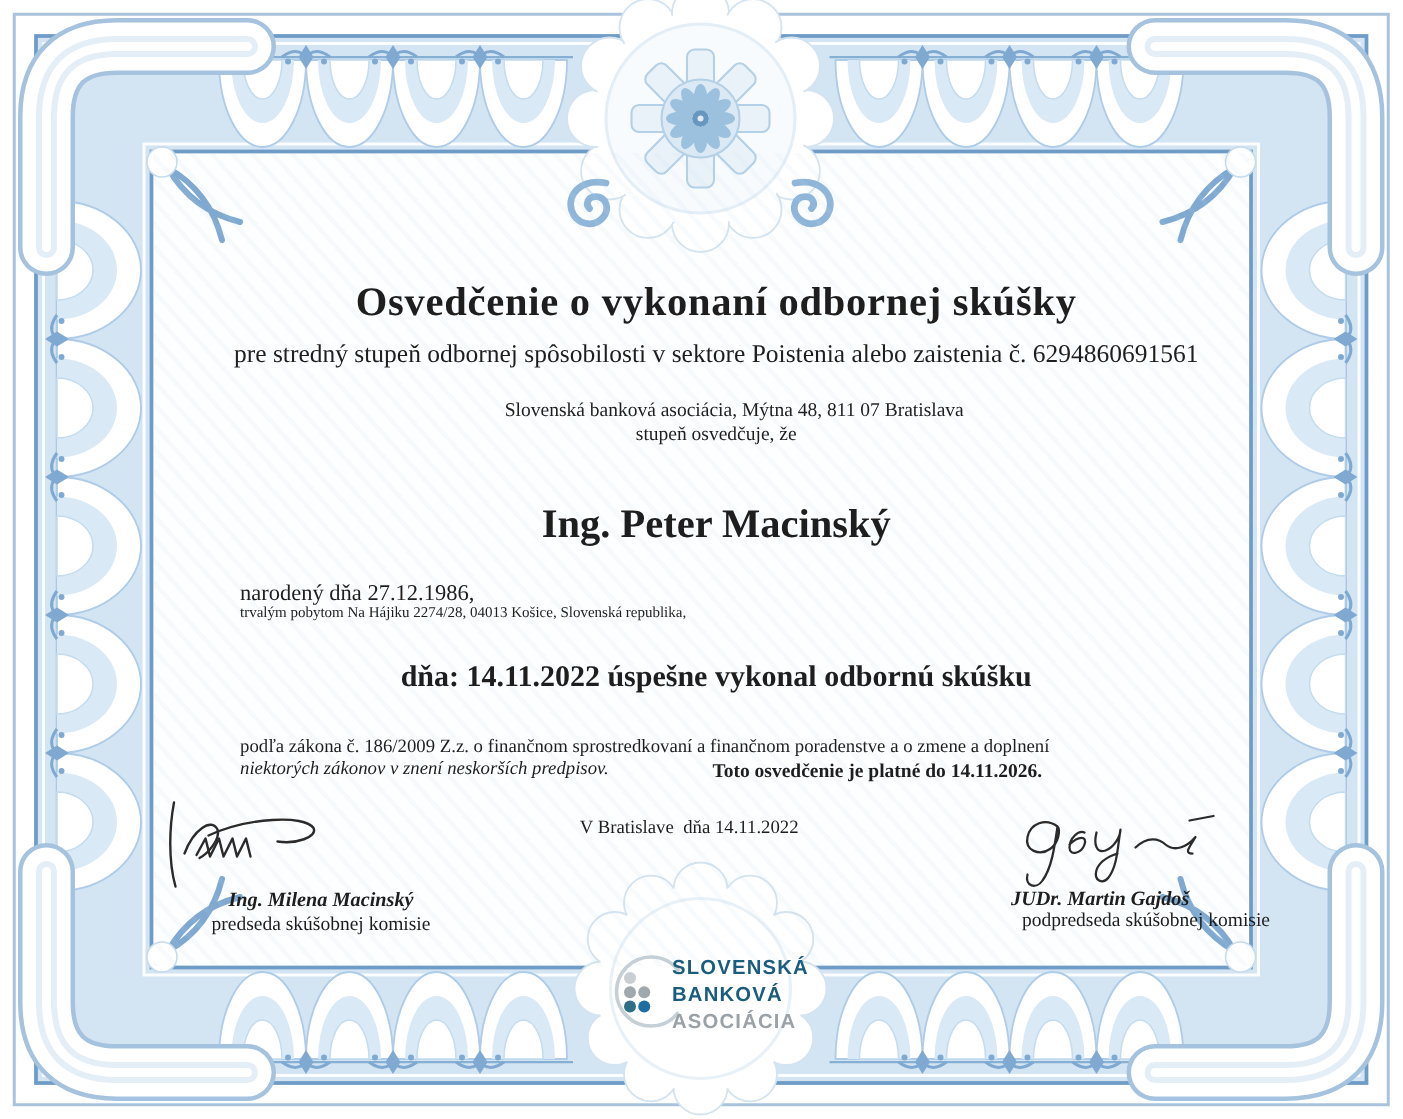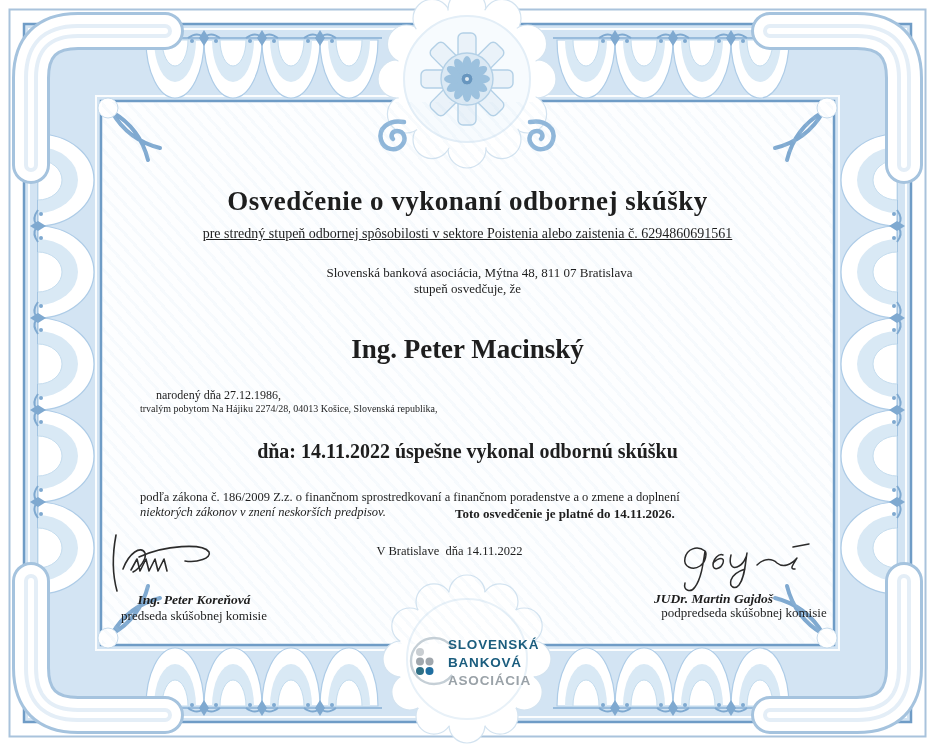--- a/index.html
+++ b/index.html
@@ -6,28 +6,28 @@
   .page{
     position:relative;width:935px;height:746px;overflow:hidden;
     font-family:"Liberation Serif","DejaVu Serif",serif;color:#1e1e1e;background:#ffffff;
   }
   .border-svg{position:absolute;left:0;top:0;width:935px;height:746px;}
   .texture{
     position:absolute;left:102px;top:102px;width:731px;height:542px;
     background:repeating-linear-gradient(48deg, rgba(186,213,234,.10) 0 3px, rgba(255,255,255,0) 3px 10px);
     pointer-events:none;
   }
-  .abs{position:absolute;}
+  .abs{position:absolute;padding-left:20px;}
   .ctr{left:0;right:0;text-align:center;}
   .title{top:186px;font-size:27px;font-weight:bold;letter-spacing:.5px;}
-  .subtitle{top:226px;font-size:14px;text-decoration:underline;}
+  .subtitle{top:226px;font-size:17px;}
   .issuer{top:265px;font-size:13px;margin-left:24px;}
   .certify{top:281px;font-size:13px;}
   .holder-name{top:334px;font-size:27px;font-weight:bold;}
-  .birth{left:156px;top:388px;font-size:12px;}
+  .birth{left:140px;top:388px;font-size:15px;}
   .residence{left:140px;top:403px;font-size:10px;}
   .exam{top:440px;font-size:20px;font-weight:bold;}
   .legal1{left:140px;top:490px;font-size:12.5px;}
   .legal2{left:140px;top:505px;font-size:12.5px;font-style:italic;}
   .validity{left:455px;top:506px;font-size:13px;font-weight:bold;}
   .placedate{top:544px;font-size:12.5px;white-space:pre;transform:translateX(-18px);}
   .sig-name{font-size:13.5px;font-weight:bold;font-style:italic;}
   .sig-role{font-size:13px;}
   .sig-left-name{left:104px;top:592px;width:180px;text-align:center;}
   .sig-left-role{left:104px;top:608px;width:180px;text-align:center;}
@@ -225,21 +225,21 @@
   <div class="abs ctr placedate">V Bratislave  dňa 14.11.2022</div>
 
   <svg class="scribble" style="left:95px;top:525px" width="150" height="75" viewBox="0 0 150 75" aria-hidden="true">
     <g fill="none" stroke="#2b2b2b" stroke-width="1.6" stroke-linecap="round" stroke-linejoin="round">
       <path d="M21,10 C18,26 17,48 22,66"></path>
       <path d="M28,44 C34,28 46,20 50,28 C52,34 44,44 38,47"></path>
       <path d="M36,45 l6,-11 l3,12 l6,-12 l3,12 l6,-12 l3,12 l6,-12 l3,12"></path>
       <path d="M44,32 C70,20 108,18 114,27 C117,33 102,38 90,36"></path>
     </g>
   </svg>
-  <div class="abs sig-name sig-left-name">Ing. Peter Koreňová</div>
+  <div class="abs sig-name sig-left-name">Ing. Milena Macinský</div>
   <div class="abs sig-role sig-left-role">predseda skúšobnej komisie</div>
 
   <svg class="scribble" style="left:665px;top:525px" width="160" height="70" viewBox="0 0 160 70" aria-hidden="true">
     <g fill="none" stroke="#2b2b2b" stroke-width="1.5" stroke-linecap="round" stroke-linejoin="round">
       <path d="M40,26 C32,20 22,24 20,33 C18,42 28,46 35,41 C41,37 42,28 40,26 C38,40 36,54 30,62 C26,68 18,66 20,58"></path>
       <path d="M48,38 C54,32 60,32 58,38 C56,44 48,46 48,40 C48,34 54,28 58,30"></path>
       <path d="M66,30 C64,38 66,44 72,42 C78,40 82,32 82,28 C80,40 80,52 74,60 C70,65 64,62 66,55 C68,49 74,46 80,44"></path>
       <path d="M92,40 C100,32 108,34 112,38 C118,43 126,40 132,33 C128,40 124,44 130,44"></path>
       <path d="M128,22 L144,19"></path>
     </g>

